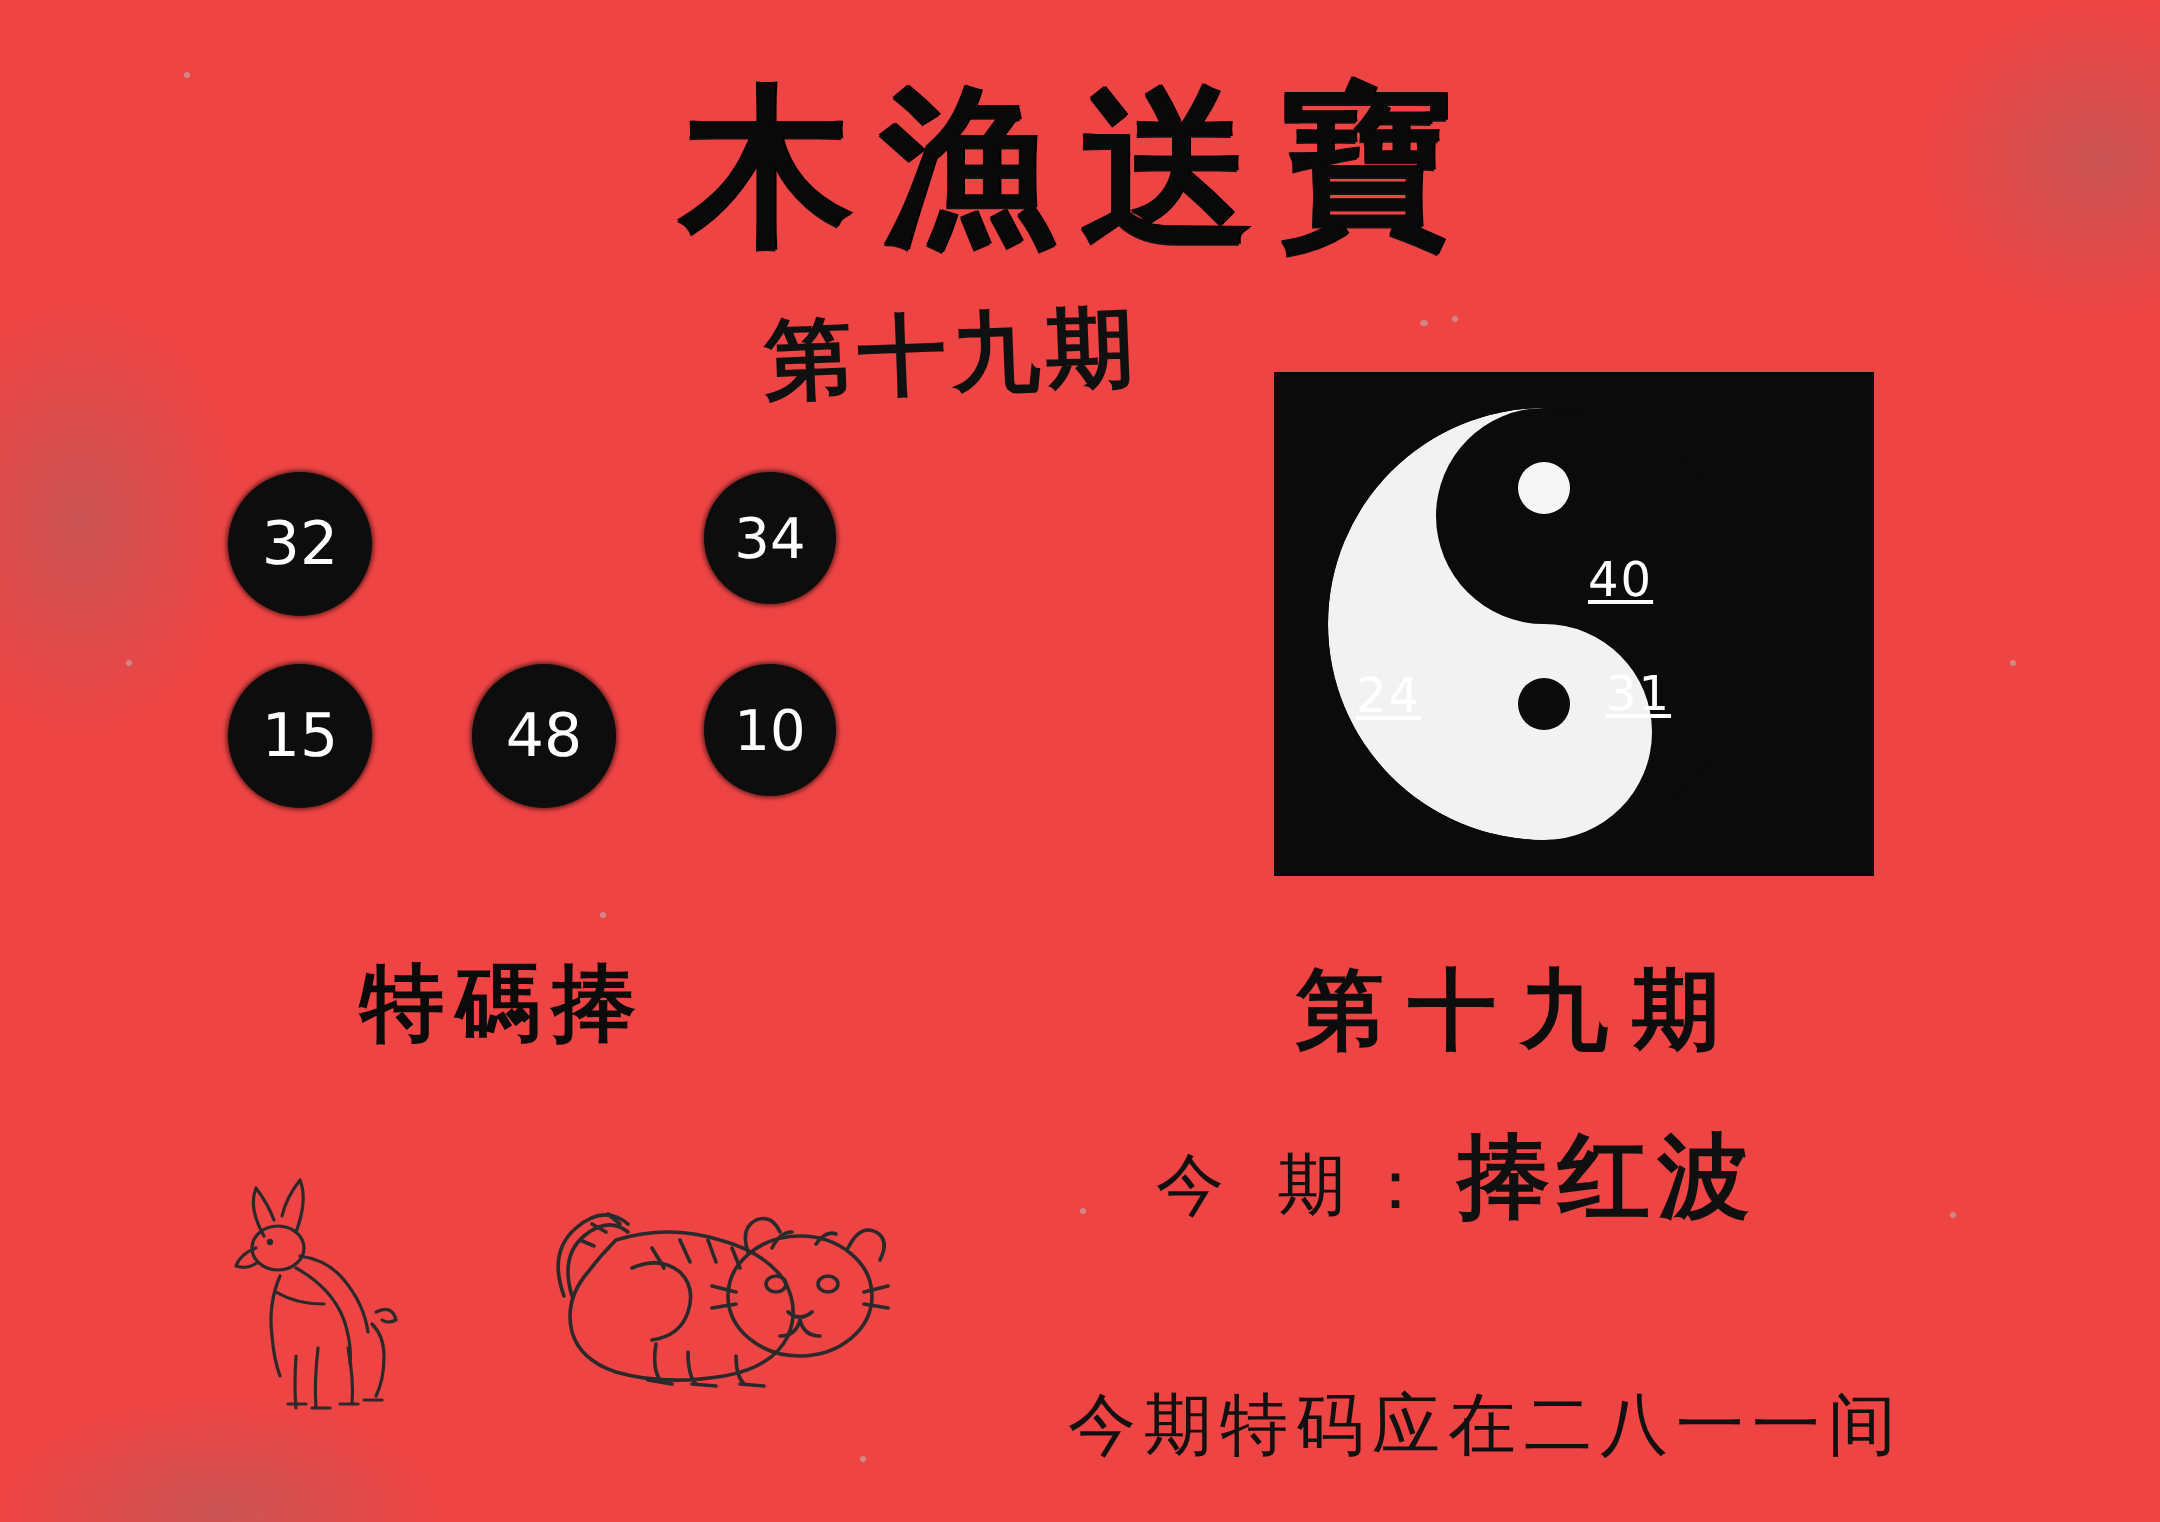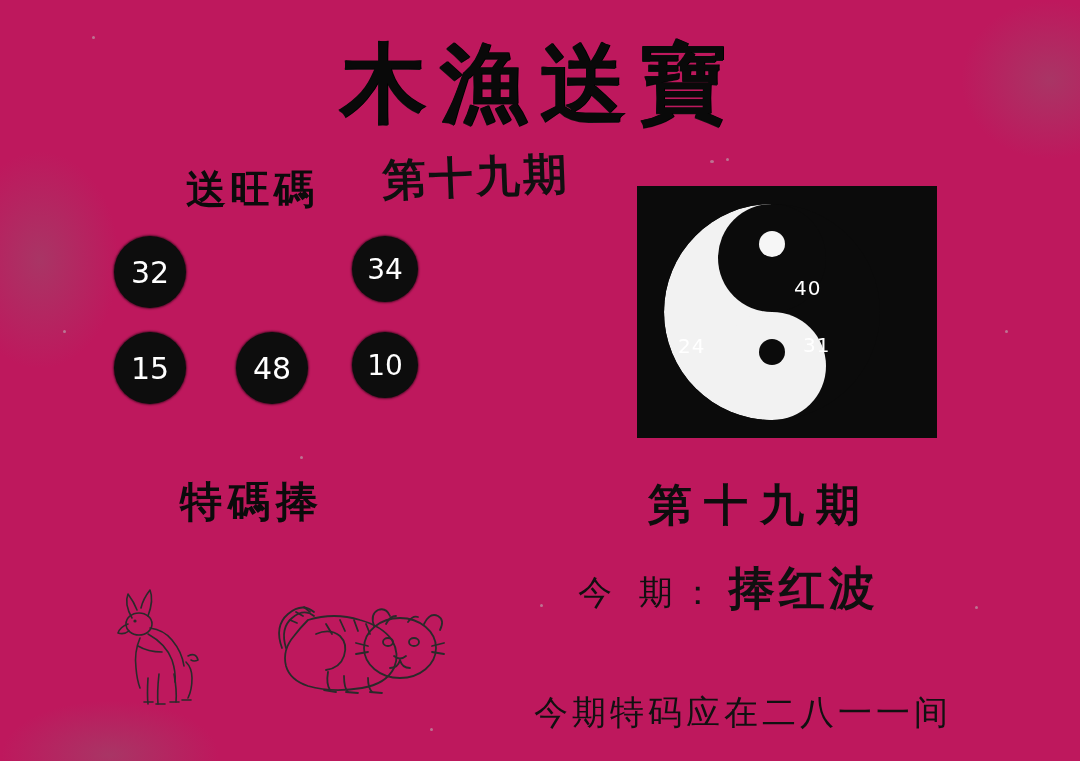--- a/index.html
+++ b/index.html
@@ -7,21 +7,21 @@
     padding: 0;
     background: #ffffff;
   }
   body {
     font-family: "DejaVu Sans", "Liberation Sans", sans-serif;
   }
   #page {
     position: relative;
     width: 1080px;
     height: 761px;
-    background: #be185d;
+    background: #ef4444;
     overflow: hidden;
   }
   
   .speckle {
     position: absolute;
     background: #bdbdbd;
     border-radius: 50%;
     opacity: 0.55;
   }
   .edge-smudge {
@@ -167,22 +167,23 @@
     top: 135px;
     width: 26px;
     height: 26px;
     margin-left: -13px;
     border-radius: 50%;
     background: #0b0b0b;
   }
   .yy-num {
     position: absolute;
     font-family: "DejaVu Sans", "Liberation Sans", sans-serif;
-    font-size: 20px;
+    font-size: 24px;
     letter-spacing: 1px;
+    text-decoration: underline;
   }
   .yy-num.n40 { left: 794px; top: 276px; color: #ffffff; }
   .yy-num.n24 { left: 678px; top: 334px; color: #ffffff; }
   .yy-num.n31 { left: 803px; top: 333px; color: #ffffff; }
 
   
   .special-label {
     position: absolute;
     left: 180px;
     top: 474px;
@@ -257,21 +258,20 @@
   <div class="speckle" style="left:726px; top:158px; width:3px; height:3px;"></div>
   <div class="speckle" style="left:300px; top:456px; width:3px; height:3px;"></div>
   <div class="speckle" style="left:1005px;top:330px; width:3px; height:3px;"></div>
   <div class="speckle" style="left:540px; top:604px; width:3px; height:3px;"></div>
   <div class="speckle" style="left:63px;  top:330px; width:3px; height:3px;"></div>
   <div class="speckle" style="left:975px; top:606px; width:3px; height:3px;"></div>
   <div class="speckle" style="left:430px; top:728px; width:3px; height:3px;"></div>
 
   <div class="title">木漁送寶</div>
 
-  <div class="sub-label">送旺碼</div>
   <div class="issue">第十九期</div>
 
   <div class="balls">
     <div class="ball r0 c0">32</div>
     <div class="ball r0 c2 small">34</div>
     <div class="ball r1 c0">15</div>
     <div class="ball r1 c1">48</div>
     <div class="ball r1 c2 small">10</div>
   </div>
 

